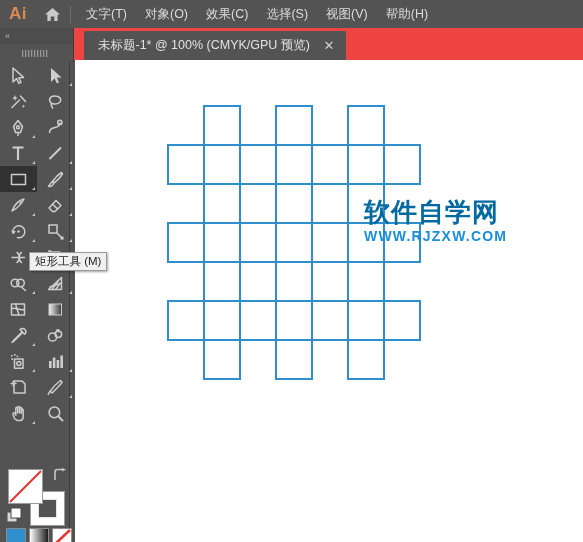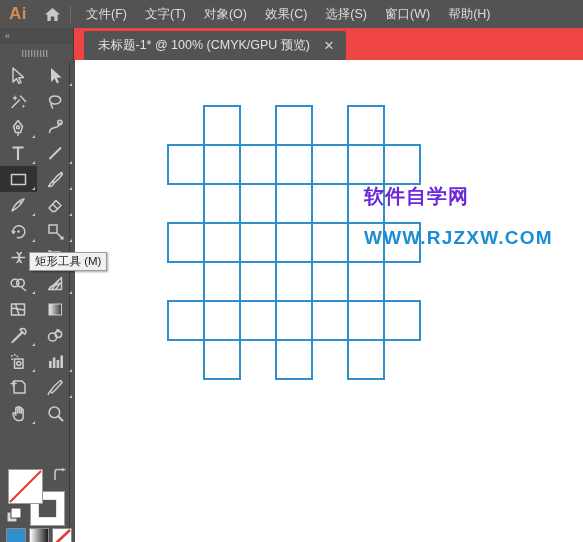--- a/index.html
+++ b/index.html
@@ -120,46 +120,45 @@
     background:#ffffff; overflow:hidden;
   }
   #artwork { position:absolute; left:0; top:0; width:508px; height:482px; }
   .rect-cell {
     position:absolute; border:2px solid #2f8fcd; background:transparent;
   }
 
   
   #watermark { position:absolute; left:289px; top:121px; width:160px; }
   #wm-cn {
-    font-size:20px; font-weight:bold; color:#6d28d9; letter-spacing:1px;
-    line-height:30px; font-family:"DejaVu Sans","Liberation Sans",sans-serif;
+    font-size:26px; font-weight:bold; color:#0369a1; letter-spacing:1px;
+    line-height:30px; font-family:"DejaVu Sans","Liberation Sans",sans-serif;margin-top:16px;
   }
   #wm-en {
-    font-size:19px; font-weight:bold; color:#1b8ed6; letter-spacing:1.2px;
-    line-height:16px; margin-top:19px;
+    font-size:14px; font-weight:bold; color:#1b8ed6; letter-spacing:1.2px;
+    line-height:16px; margin-top:1px;
   }
 </style>
 </head>
 <body>
 
 <div id="menubar">
   <div id="ai-logo">Ai</div>
   <div id="home-btn">
     <svg width="17" height="15" viewBox="0 0 17 15" aria-hidden="true">
       <path d="M8.5 1 L16 7.4 L13.6 7.4 L13.6 14 L10.3 14 L10.3 9.6 L6.7 9.6 L6.7 14 L3.4 14 L3.4 7.4 L1 7.4 Z" fill="#c9c9c9"></path>
     </svg>
   </div>
   <div class="vsep"></div>
   <div id="menu-items">
-    <div class="menu-item">文件(F)</div>
     <div class="menu-item">文字(T)</div>
     <div class="menu-item">对象(O)</div>
     <div class="menu-item">效果(C)</div>
     <div class="menu-item">选择(S)</div>
-    <div class="menu-item">窗口(W)</div>
+    <div class="menu-item">视图(V)</div>
     <div class="menu-item">帮助(H)</div>
   </div>
 </div>
 
 <div id="tabbar">
   <div id="doc-tab">
     <span id="doc-tab-title">未标题-1* @ 100% (CMYK/GPU 预览)</span>
     <span id="doc-tab-close">✕</span>
   </div>
 </div>

